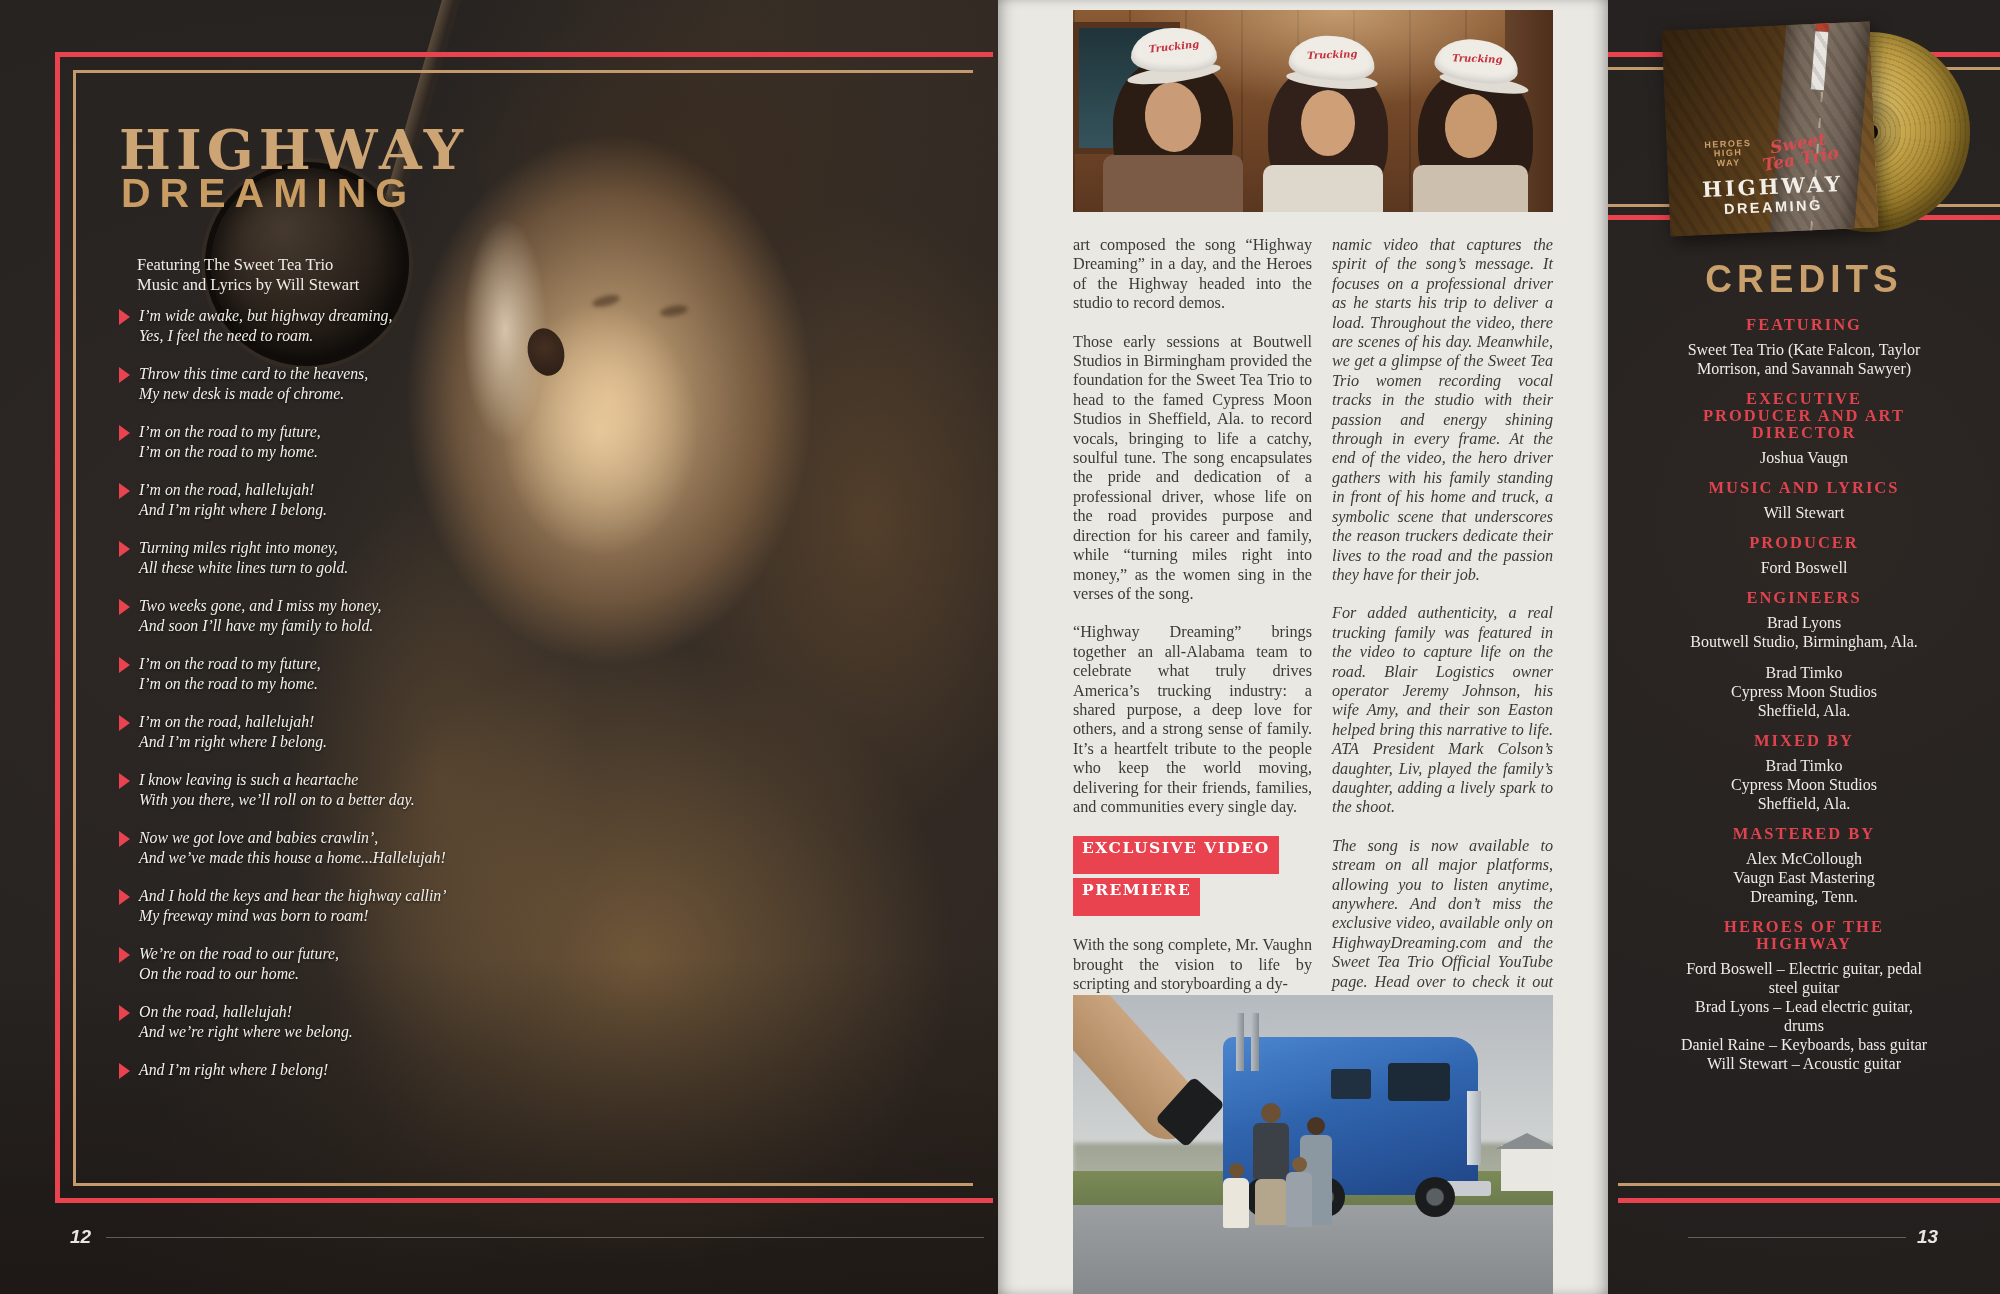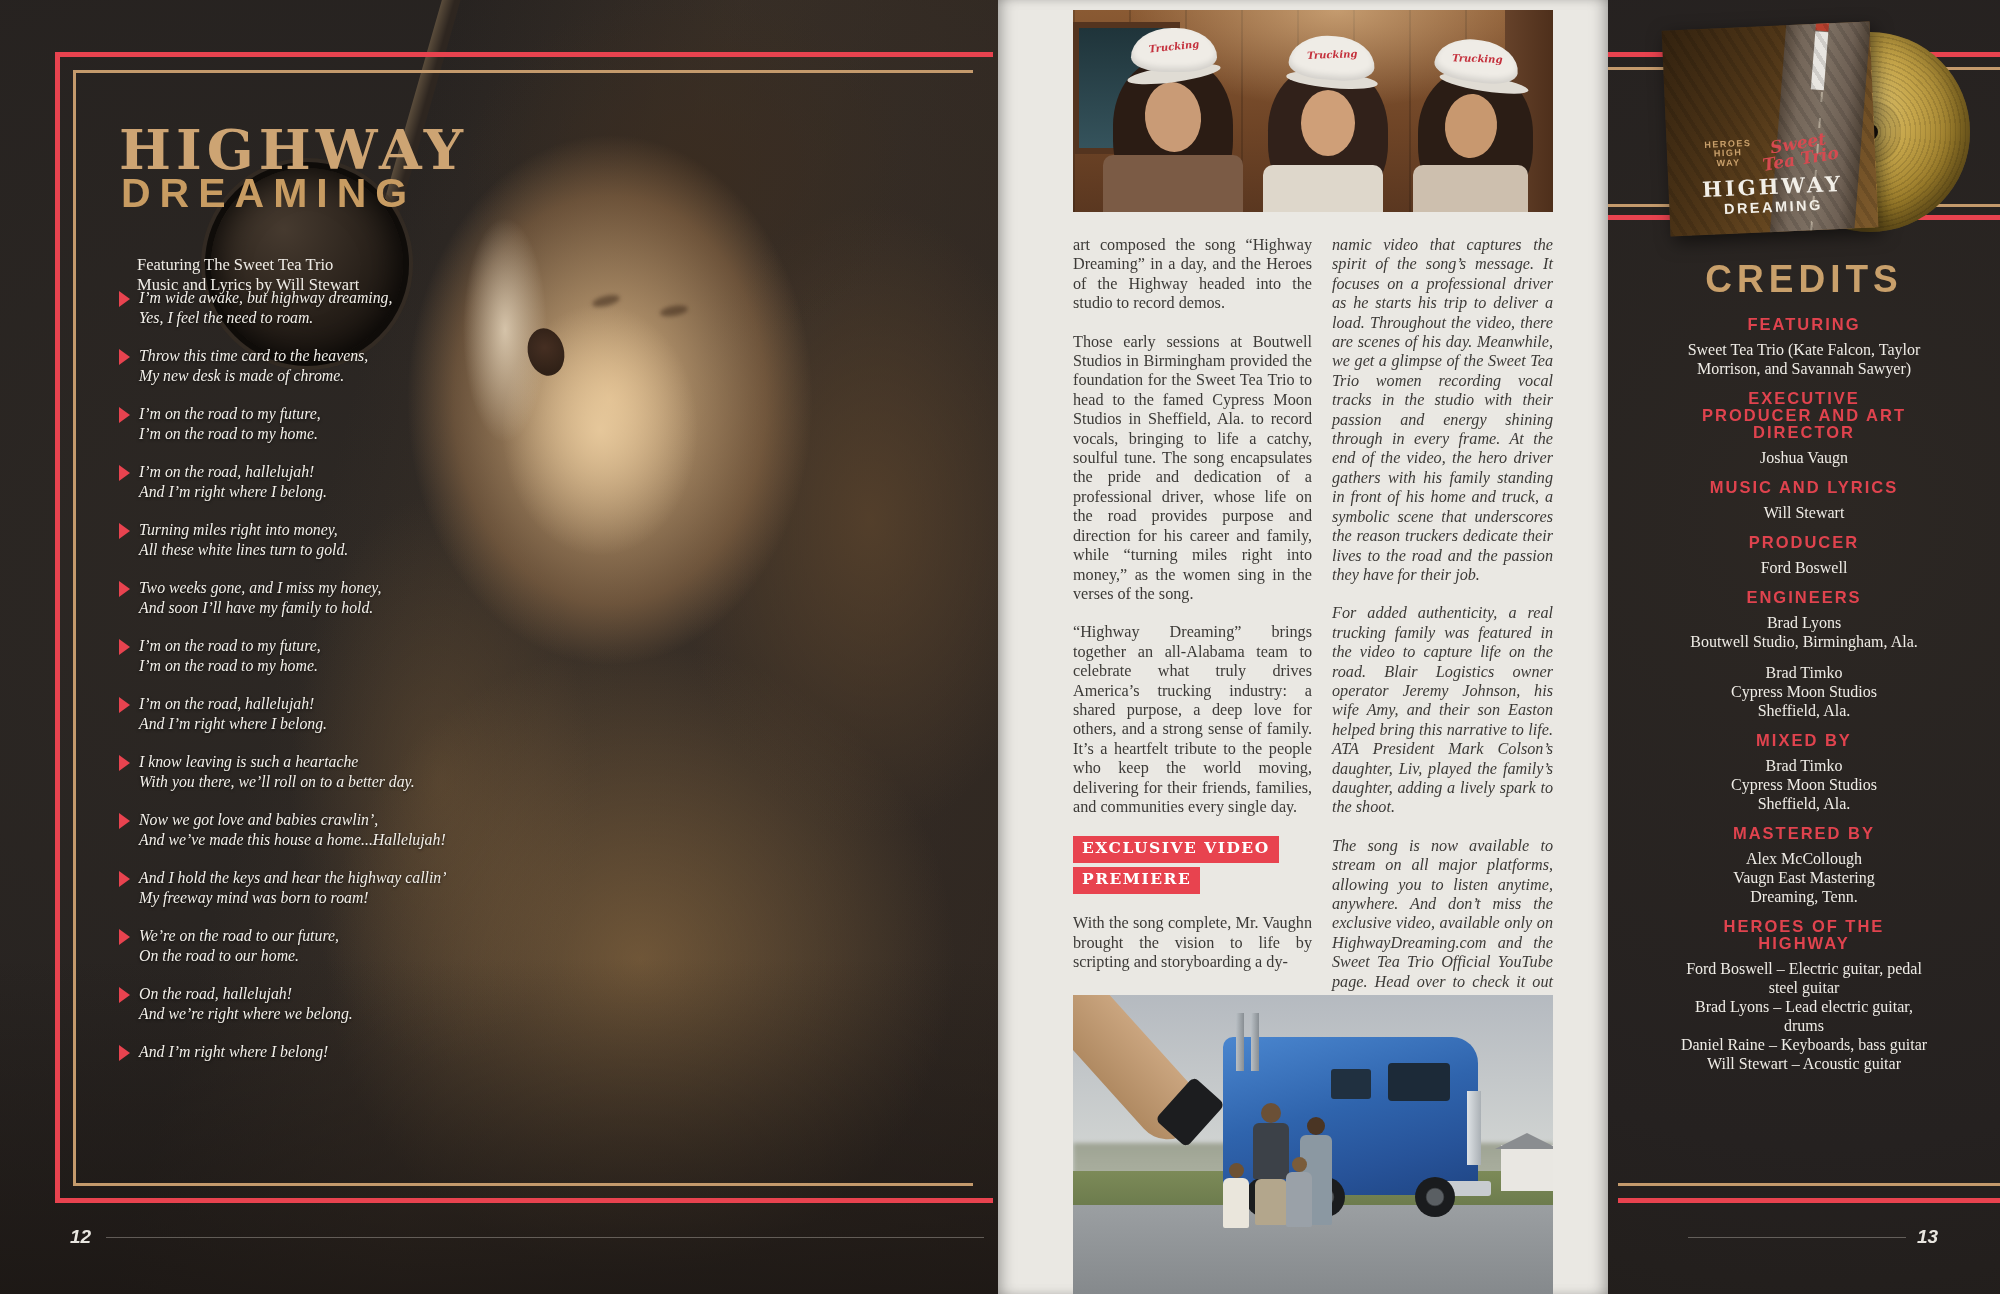--- a/index.html
+++ b/index.html
@@ -30,21 +30,21 @@
     border:6px solid #0f0c09;box-shadow:0 0 0 4px rgba(60,48,36,.5), inset 0 0 34px rgba(0,0,0,.85);}
   .frame-red{position:absolute;left:55px;top:52px;width:933px;height:1141px;z-index:3;
     border-left:5px solid #e8434f;border-top:5px solid #e8434f;border-bottom:5px solid #e8434f;}
   .frame-tan{position:absolute;left:73px;top:70px;width:897px;height:1110px;z-index:3;
     border-left:3px solid #c49a6c;border-top:3px solid #c49a6c;border-bottom:3px solid #c49a6c;}
   .title-highway{position:absolute;left:119px;top:122px;z-index:4;font-family:"DejaVu Serif",serif;font-weight:bold;
     font-size:55px;line-height:1;letter-spacing:5px;color:#cda473;}
   .title-dreaming{position:absolute;left:121px;top:173px;z-index:4;font-family:"Liberation Sans",sans-serif;font-weight:bold;
     font-size:41px;line-height:1;letter-spacing:9px;color:#c89c62;}
   .byline{position:absolute;left:137px;top:255px;z-index:4;font-size:16.5px;line-height:19.5px;color:#f0ede7;}
-  .lyrics{position:absolute;left:119px;top:288px;width:410px;z-index:4;}
+  .lyrics{position:absolute;left:119px;top:306px;width:410px;z-index:4;}
   .stanza{display:flex;margin-bottom:18px;}
   .tri{width:0;height:0;border-left:11px solid #e8434f;border-top:8px solid transparent;border-bottom:8px solid transparent;
     margin:3px 9px 0 0;flex:0 0 auto;}
   .lyric-line{font-style:italic;font-size:15.8px;line-height:20px;color:#f3f0ea;text-shadow:0 1px 3px rgba(0,0,0,.7);}
   .pageno{position:absolute;z-index:4;font-family:"Liberation Sans",sans-serif;font-style:italic;font-weight:bold;
     font-size:19px;color:#e9e6e0;}
   .hairline{position:absolute;height:1px;background:rgba(220,215,205,.35);z-index:4;}
 
   
   .paper{position:absolute;left:998px;top:0;width:610px;height:1294px;background:#eae8e3;
@@ -61,21 +61,21 @@
   .cap{position:absolute;background:#efece6;border-radius:50% 50% 42% 42% / 70% 70% 35% 35%;
     box-shadow:inset 0 -4px 6px rgba(0,0,0,.12);text-align:center;}
   .cap-bill{position:absolute;background:#e0dcd4;border-radius:50%;}
   .cap-text{display:block;color:#c4303c;font-style:italic;font-weight:bold;font-size:10px;
     font-family:"DejaVu Serif",serif;transform:rotate(-6deg);margin-top:13px;}
   .torso{position:absolute;border-radius:10px 10px 0 0;}
   .art-col{position:absolute;top:236px;}
   .art-p{font-size:16.2px;line-height:19.4px;text-align:justify;color:#3c3a37;margin:0 0 19px 0;}
   .badge{margin:1px 0 20px 0;}
   .badge-box{display:table;background:#e8434f;color:#fff;font-family:"DejaVu Serif",serif;font-weight:bold;
-    font-size:15.5px;letter-spacing:1.5px;padding:2px 9px 6px;margin-bottom:4px;}
+    font-size:15.5px;letter-spacing:1.5px;padding:2px 9px 17px;margin-bottom:4px;}
   .end-arrows{color:#e8434f;font-size:14px;letter-spacing:2px;}
   .photo-bottom{position:absolute;left:75px;top:995px;width:480px;height:299px;overflow:hidden;
     background:linear-gradient(#b5bac0,#d2d5d3 55%,#c8ccc9);}
   .treeline{position:absolute;left:0;top:148px;width:480px;height:32px;opacity:.7;filter:blur(2px);
     background:linear-gradient(#8a8f7a,#9aa08a);}
   .grass{position:absolute;left:0;top:176px;width:480px;height:38px;background:linear-gradient(#7c8a58,#6b7a4c);}
   .asphalt{position:absolute;left:0;top:210px;width:480px;height:89px;background:linear-gradient(#9b9fa2,#85898c);}
   .truck-body{position:absolute;left:150px;top:42px;width:255px;height:158px;border-radius:10px 26px 6px 6px;
     background:linear-gradient(165deg,#4a86cf 0%,#2f64ad 45%,#275399 75%,#1f4584 100%);}
   .windshield{position:absolute;left:315px;top:68px;width:62px;height:38px;background:#1c2a38;border-radius:4px;}
@@ -123,21 +123,21 @@
   .logo-script{color:#d64a50;font-family:"DejaVu Serif",serif;font-style:italic;font-weight:bold;font-size:17px;
     line-height:.95;transform:rotate(-7deg);text-align:center;}
   .cover-title{position:absolute;left:0;right:0;top:150px;text-align:center;color:#f2efe8;
     font-family:"DejaVu Serif",serif;font-weight:bold;font-size:21px;letter-spacing:3px;line-height:1;}
   .cover-sub{position:absolute;left:0;right:0;top:174px;text-align:center;color:#f2efe8;
     font-family:"Liberation Sans",sans-serif;font-weight:bold;font-size:14.5px;letter-spacing:2.5px;line-height:1;}
   .credits-title{position:absolute;left:6px;top:258px;width:380px;z-index:4;text-align:center;
     font-family:"Liberation Sans",sans-serif;font-weight:bold;font-size:37px;letter-spacing:5px;color:#c9a06b;
     transform:scaleY(1.06);}
   .credits{position:absolute;left:12px;top:316px;width:368px;z-index:4;text-align:center;}
-  .credit-heading{font-family:Liberation Sans, sans-serif;font-weight:bold;font-size:16.5px;line-height:17px;letter-spacing:2px;
+  .credit-heading{font-family:Liberation Serif, serif;font-weight:bold;font-size:16.5px;line-height:17px;letter-spacing:2px;
     color:#e0434e;margin:0 auto 7px;max-width:290px;white-space:pre-line;}
   .credit-heading:first-child{margin-top:0;}
   .credit-group{margin-bottom:12px;}
   .credit-line{font-size:16px;line-height:19px;color:#efece6;}
 </style>
 </head>
 <body>
 
 <div class="page-left">
   <div class="photo-art"></div>

